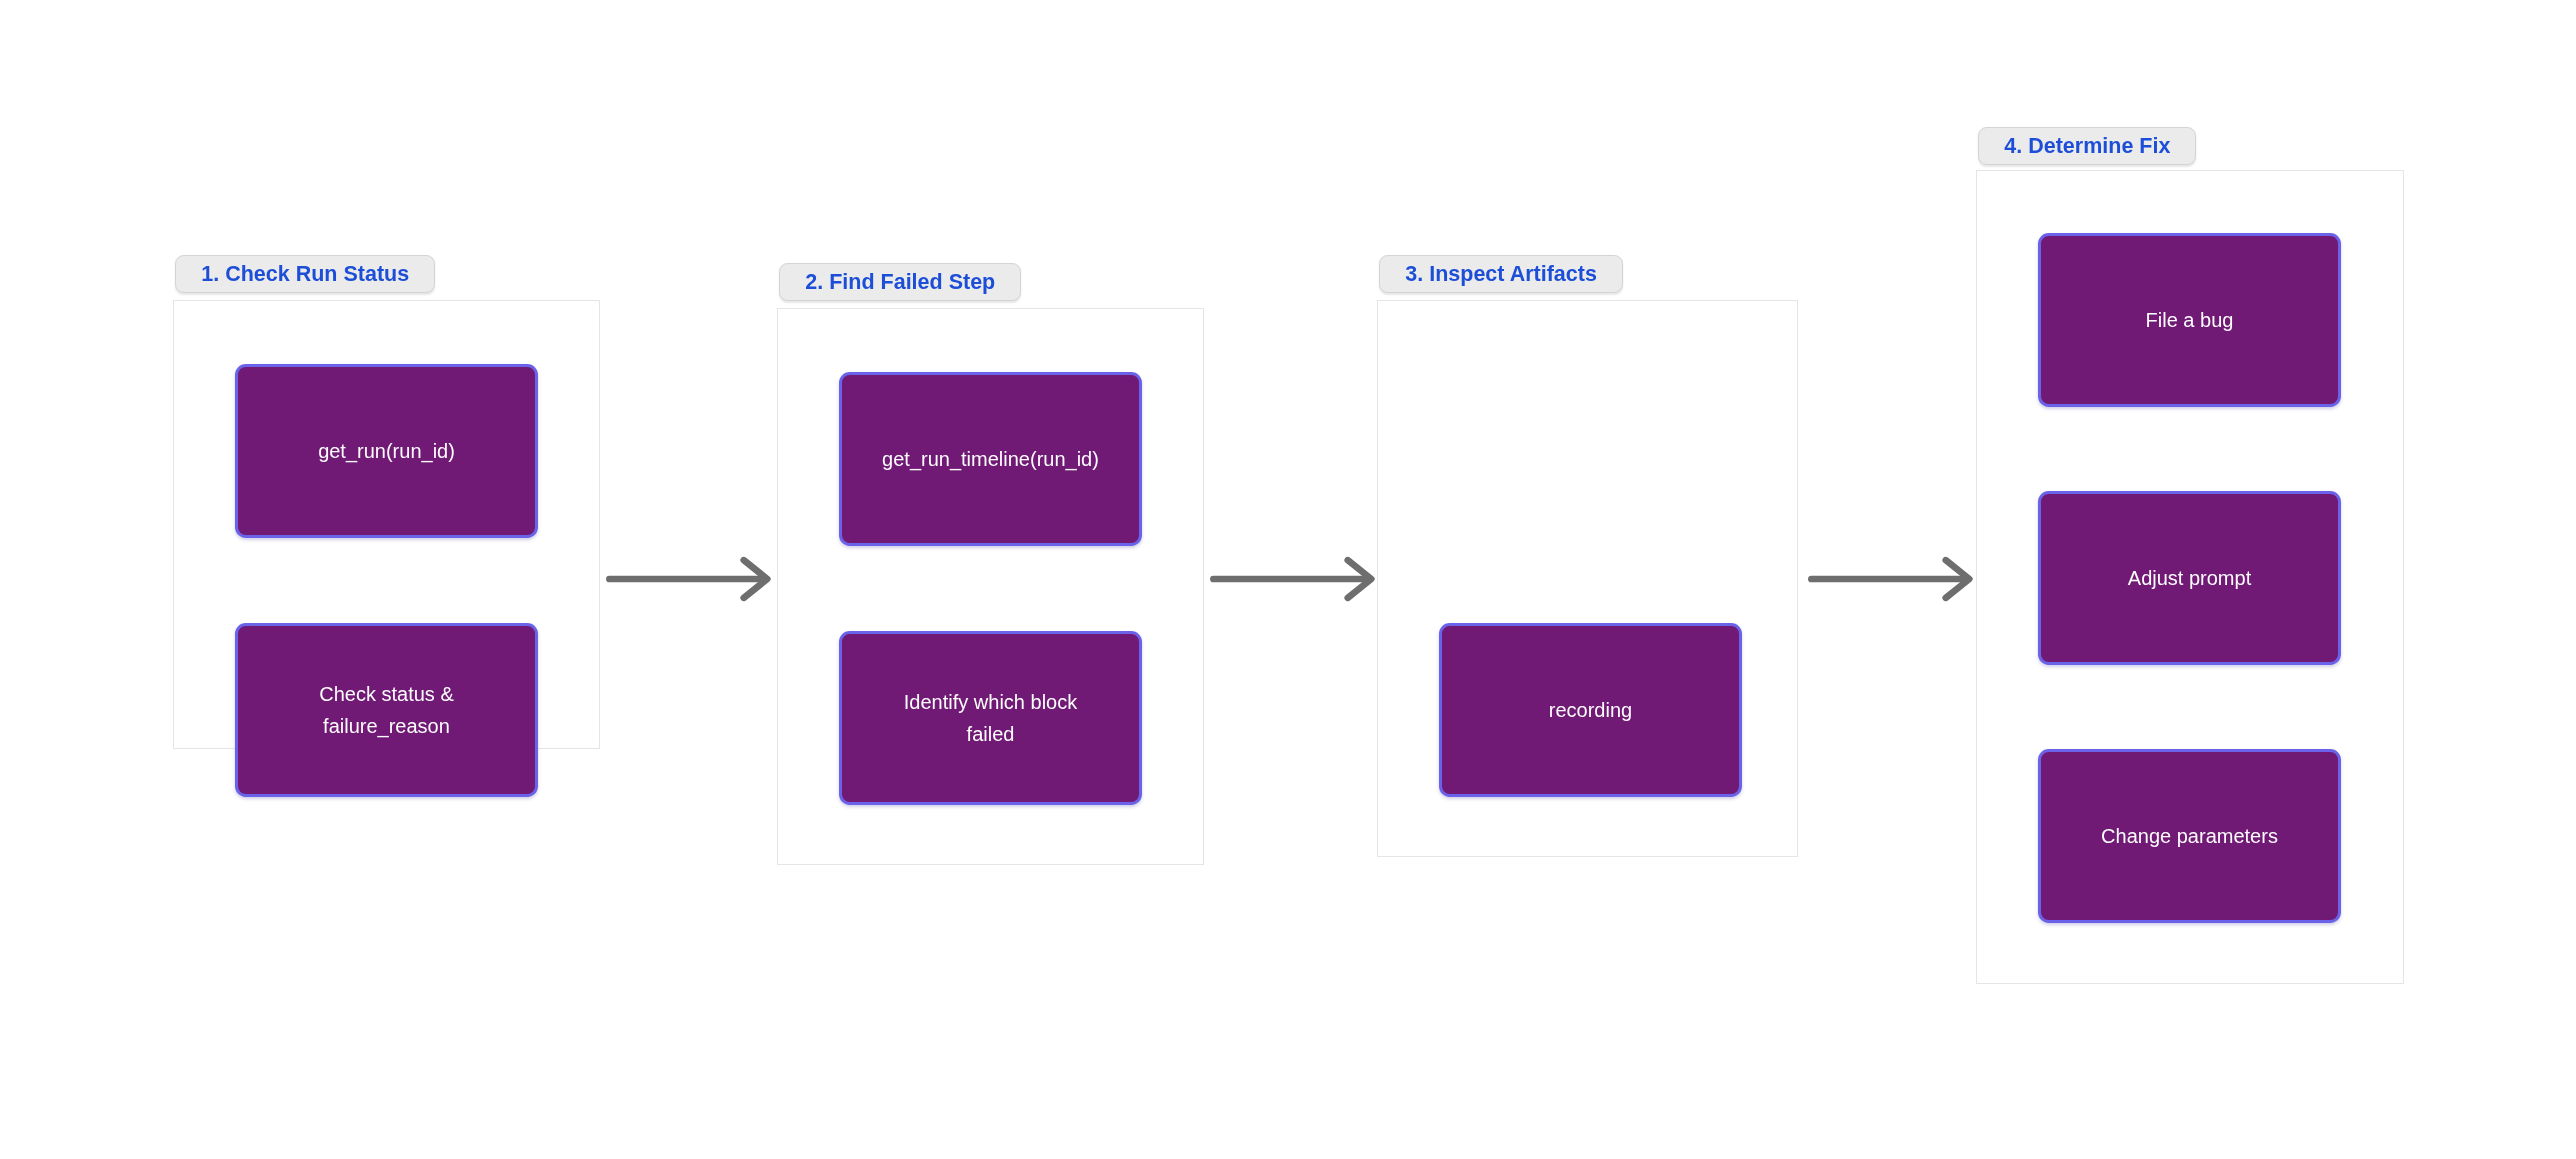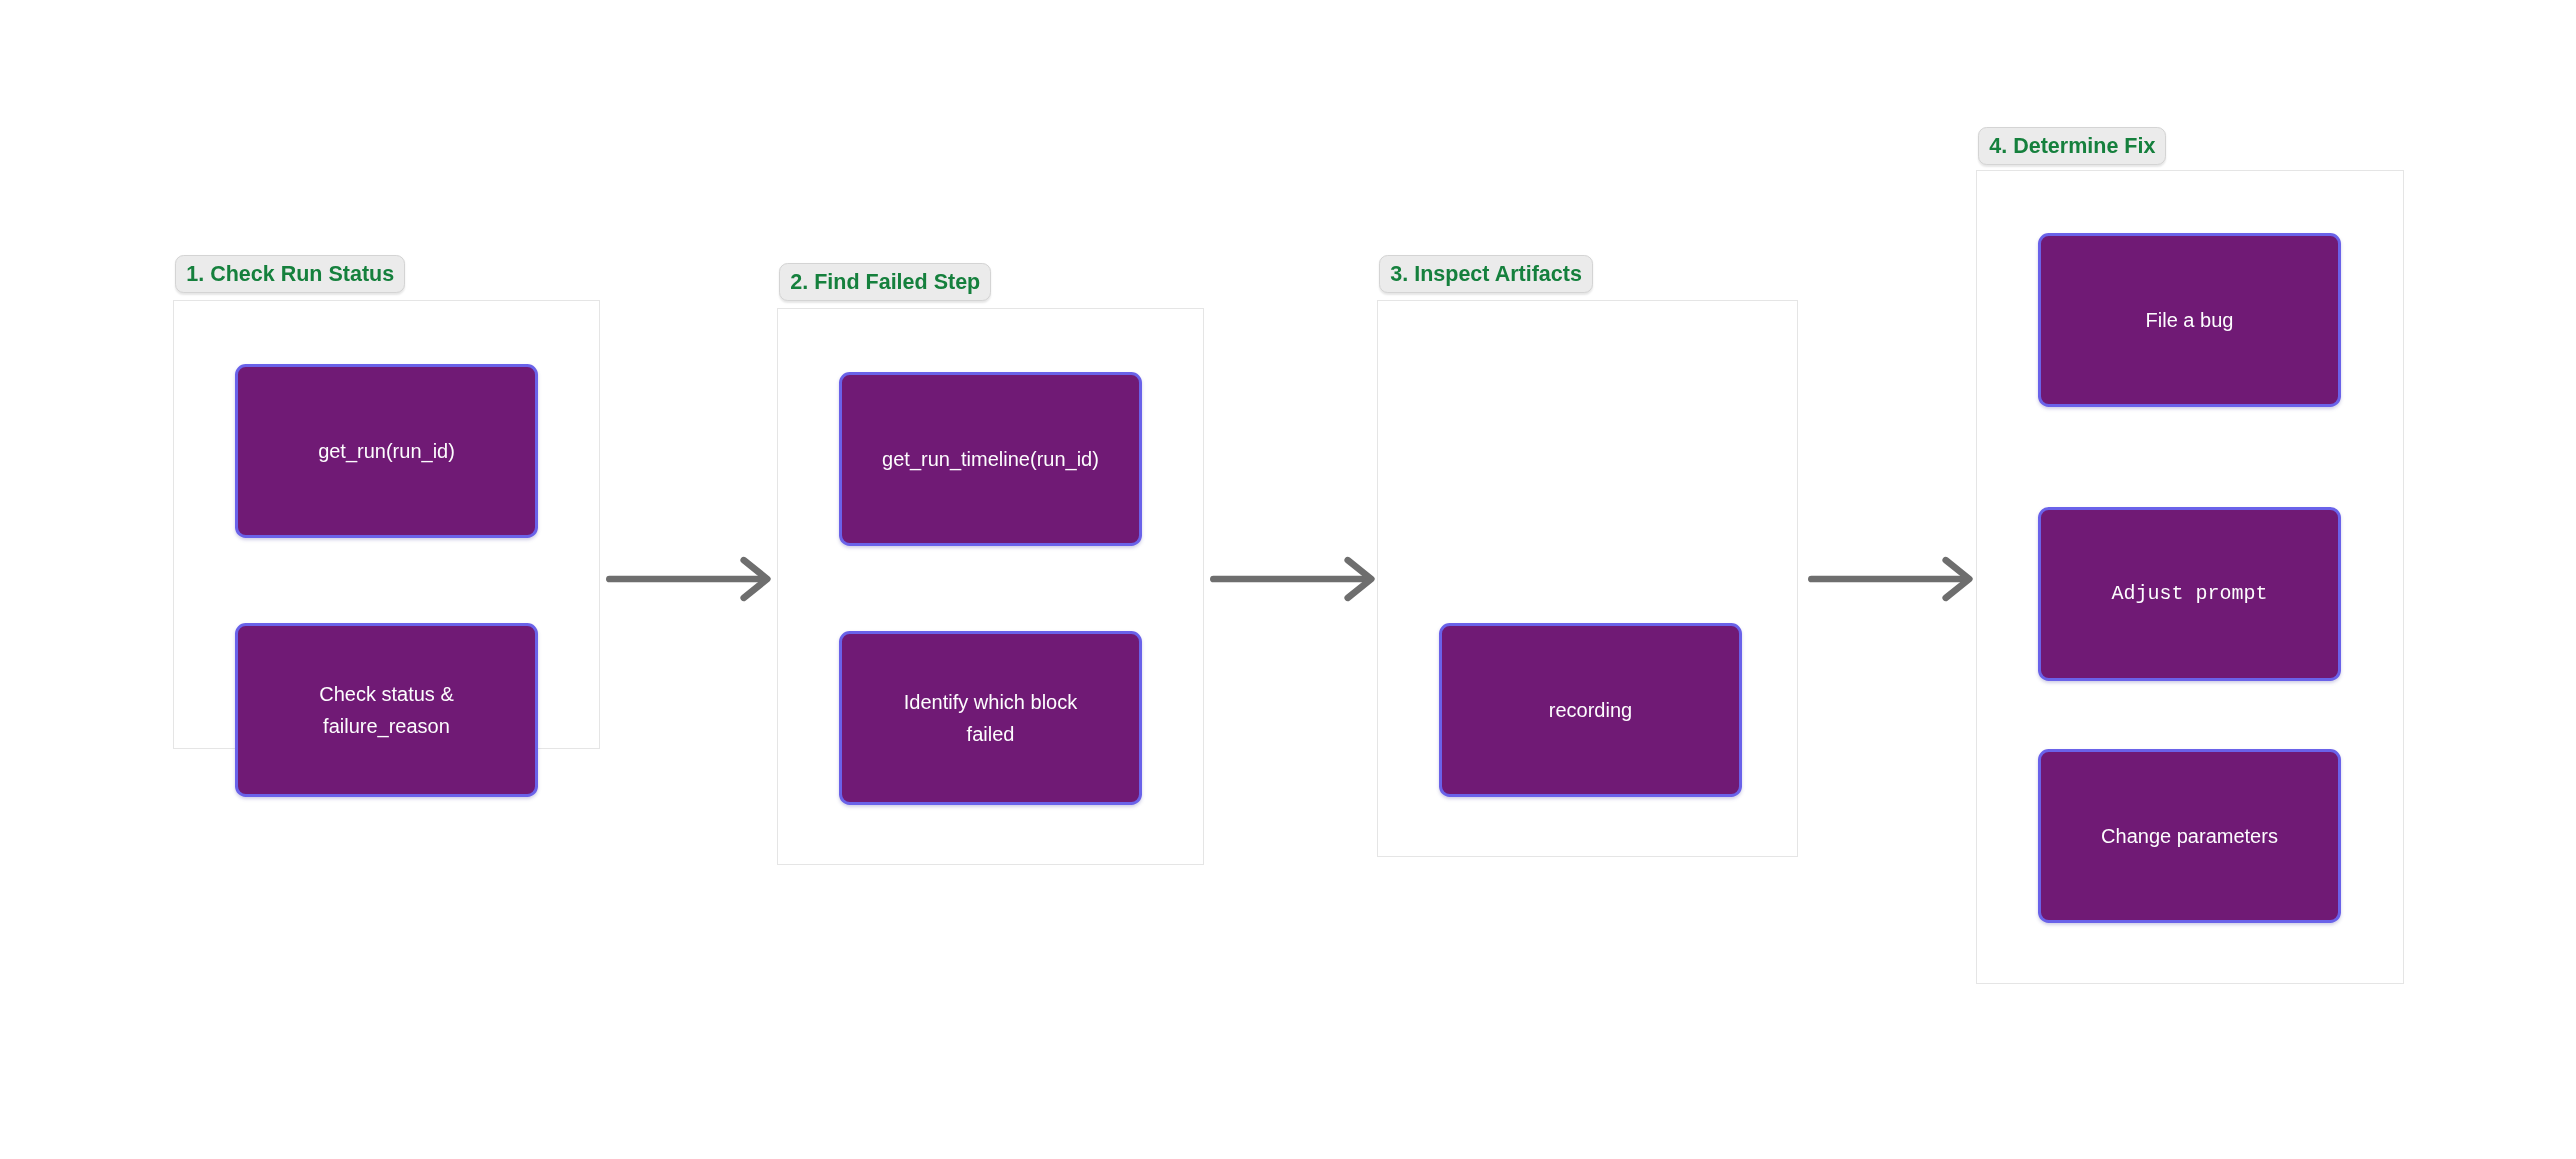--- a/index.html
+++ b/index.html
@@ -29,29 +29,29 @@
   .frame-4 { left: 1976px; top: 170px; width: 428px; height: 814px; }
 
   
   .frame-label {
     position: absolute;
     left: 1.3px;
     top: -46px;
     height: 38px;
     display: inline-flex;
     align-items: center;
-    padding: 0 10px;
+    padding: 0 25px;
     box-sizing: border-box;
     background: #ebebeb;
     border: 1.3px solid #d4d4d4;
     border-radius: 8.7px;
     box-shadow: 0 1.3px 2px rgba(0,0,0,0.10);
     font-size: 21.5px;
     font-weight: bold;
-    color: #15803d;
+    color: #1d4ed8;
     white-space: nowrap;
   }
   .frame-4 .frame-label { top: -44px; }
 
   
   .node {
     position: absolute;
     left: 61px;
     width: 303px;
     height: 174px;
@@ -66,21 +66,21 @@
     text-align: center;
     color: #fdfdfe;
     font-size: 20px;
     line-height: 32px;
     white-space: pre-line;
     padding: 0 16px;
   }
   .pos-1 { top: 63px;  }
   .pos-2 { top: 322px; }
   .frame-4 .pos-1 { top: 62px;  }
-  .frame-4 .pos-2 { top: 336px; font-family: Liberation Mono, monospace; }
+  .frame-4 .pos-2 { top: 320px; }
   .frame-4 .pos-3 { top: 578px; }
 
   
   .arrow {
     position: absolute;
     width: 168px;
     height: 54px;
   }
   .arrow-1 { left: 604px;  top: 552px; }
   .arrow-2 { left: 1208px; top: 552px; }

